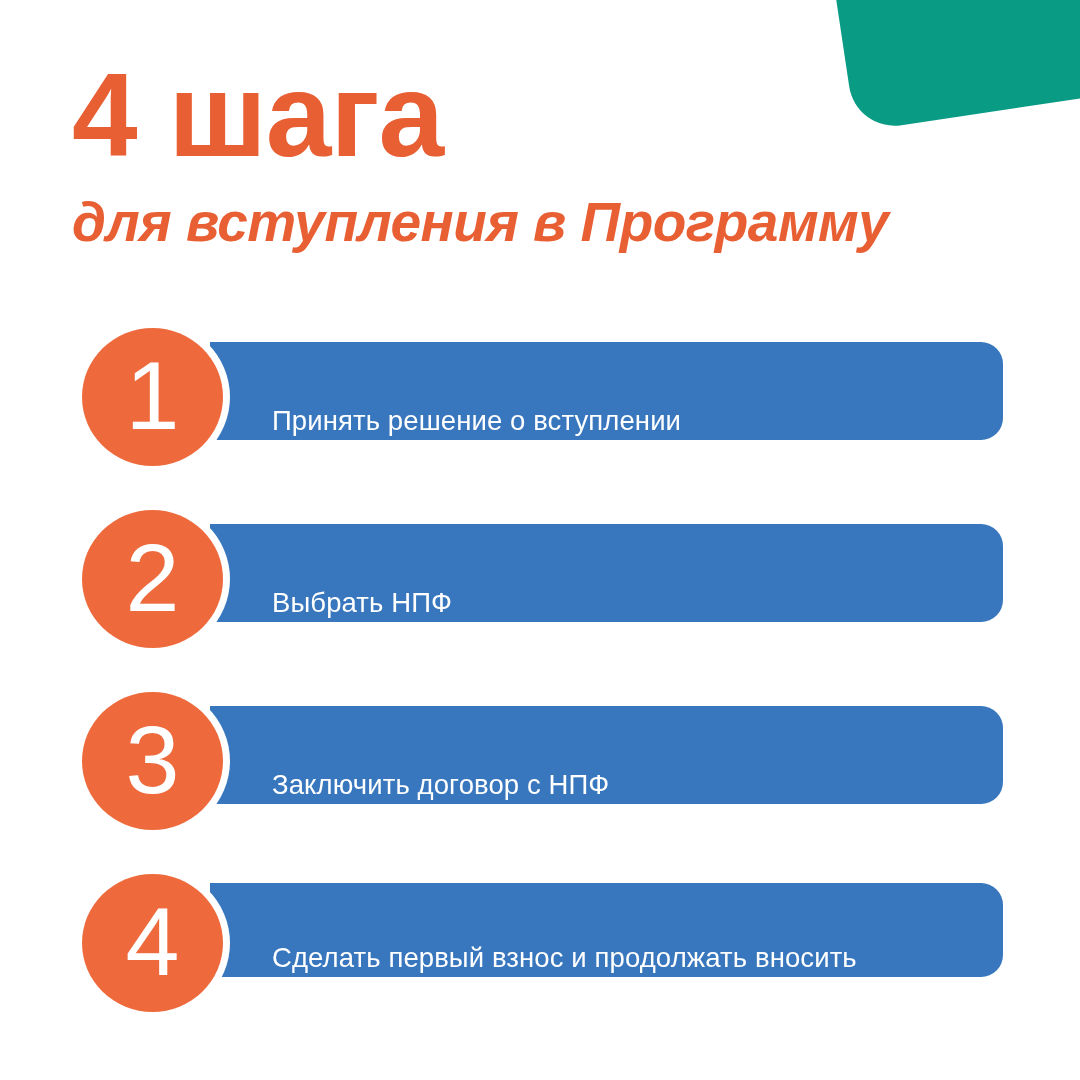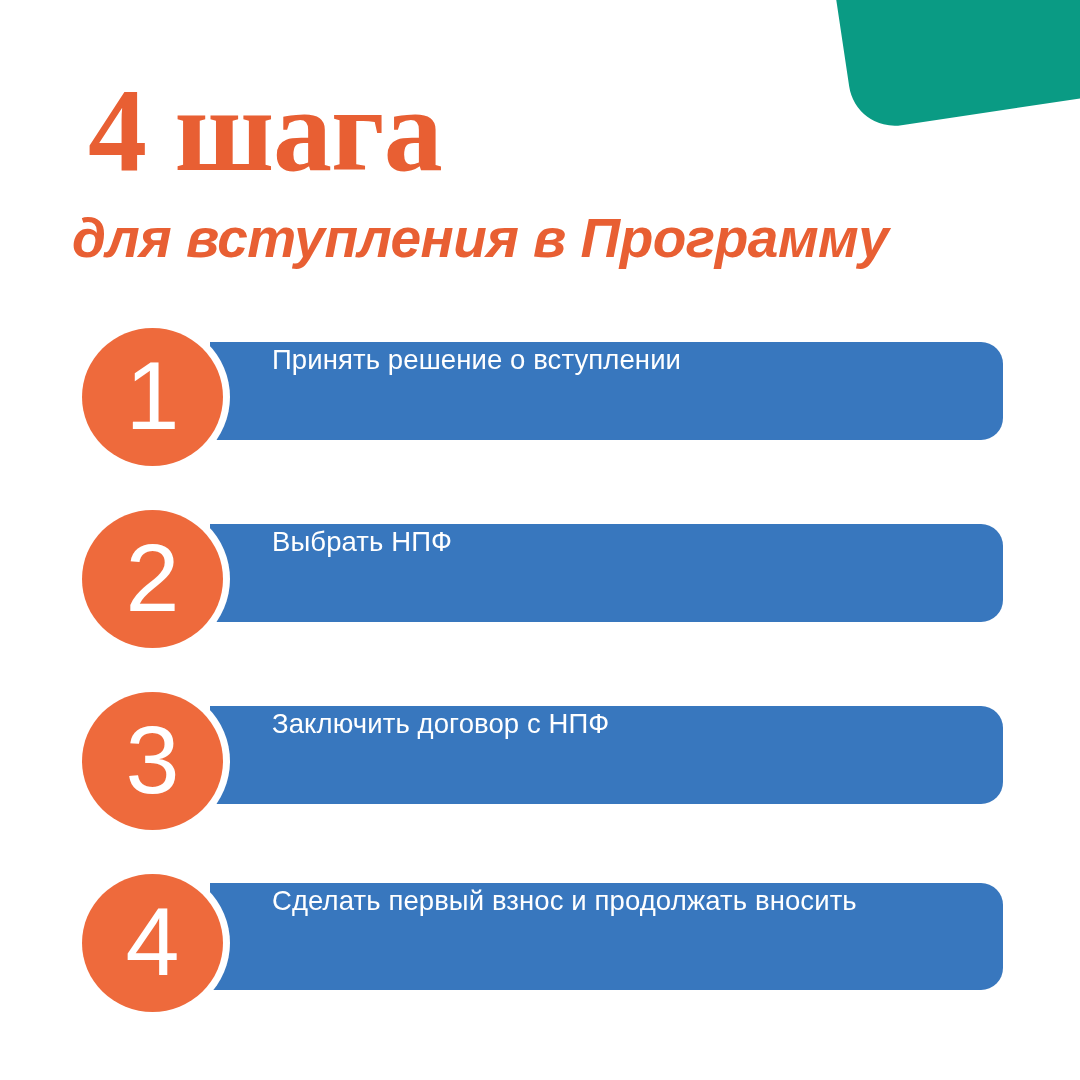--- a/index.html
+++ b/index.html
@@ -41,23 +41,22 @@
     top: 56px;
     left: 72px;
     width: 940px;
   }
   .headline {
     font-size: 118px;
     font-weight: 700;
     line-height: 1.0;
     letter-spacing: -1px;
     color: #e85f33;
-    margin: 16px;
+    margin: 0;
     white-space: nowrap;
-    font-family: Liberation Serif, serif;
   }
   .subhead {
     font-size: 55px;
     font-weight: 700;
     line-height: 1.05;
     letter-spacing: -0.5px;
     color: #e85f33;
     margin: 20px 0 0 0;
     white-space: nowrap;
     font-style: italic;
@@ -84,28 +83,28 @@
 
   .step-bar {
     position: absolute;
     left: 210px;
     right: 77px;
     top: 14px;
     height: 98px;
     background: #3877be;
     border-radius: 0 22px 22px 0;
     display: flex;
-    align-items: flex-start;
+    align-items: flex-end;
     box-sizing: border-box;
     padding-left: 62px;
     padding-right: 30px;
   }
   .step-row.tall .step-bar {
     top: 9px;
-    height: 107px;
+    height: 94px;
   }
 
   .step-text {
     color: #ffffff;
     font-size: 27.5px;
     font-weight: 400;
     line-height: 1.33;
     letter-spacing: 0.1px;
   }
 

